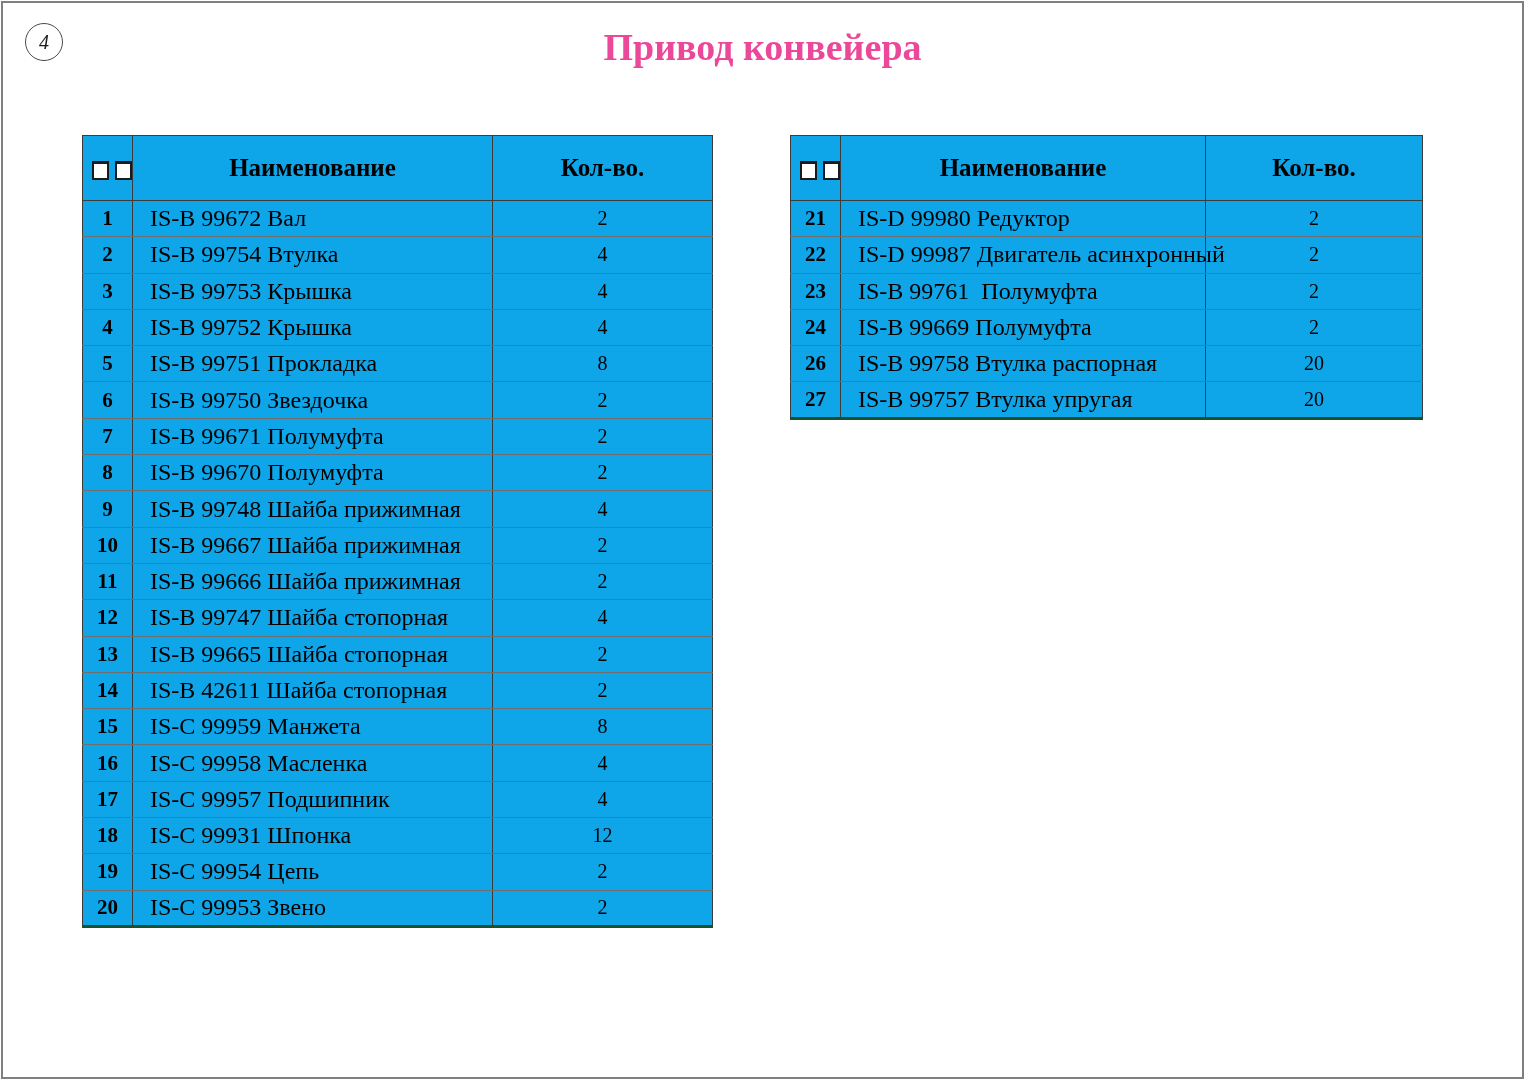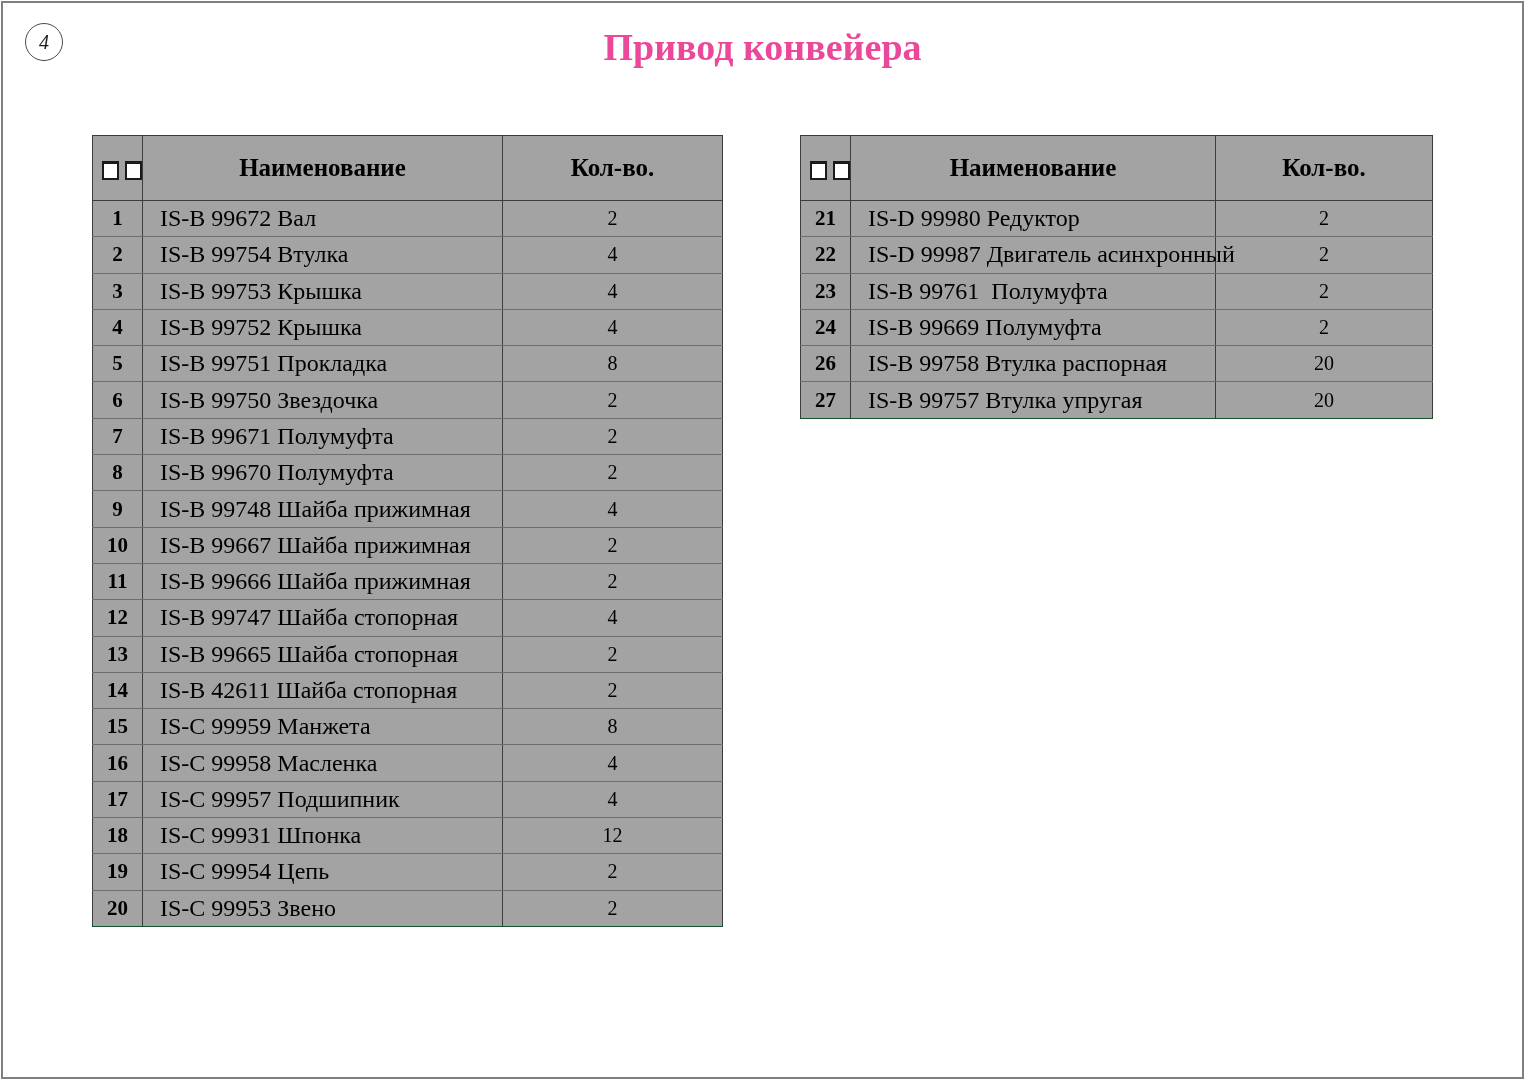--- a/index.html
+++ b/index.html
@@ -43,22 +43,21 @@
     margin: 0;
     text-align: center;
     font-size: 38px;
     font-weight: bold;
     color: #ec4899;
   }
   table.parts-table {
     position: absolute;
     border-collapse: collapse;
     table-layout: fixed;
-    background: #a3a3a3;
-    margin-left: 10px;
+    background: #0ea5e9;
   }
   table.parts-table.left  { left: 82px;  top: 135px; width: 630px; }
   table.parts-table.right { left: 790px; top: 135px; width: 632px; }
 
   .parts-table th, .parts-table td {
     border-left: 1px solid #3c3c3c;
     border-right: 1px solid #3c3c3c;
     border-top: 1px solid #6e6e6e;
     border-bottom: 1px solid #6e6e6e;
     padding: 0;
@@ -67,21 +66,21 @@
   .parts-table thead th {
     border-top: 1px solid #3c3c3c;
     border-bottom: 1px solid #3c3c3c;
     height: 64px;
     font-size: 25px;
     font-weight: bold;
     text-align: center;
     vertical-align: middle;
   }
   .parts-table tbody tr { height: 36.3px; }
-  .parts-table tbody tr:last-child td { border-bottom: 1px solid #14532d; }
+  .parts-table tbody tr:last-child td { border-bottom: 3px solid #14532d; }
 
   .parts-table td.col-num {
     font-weight: bold;
     font-size: 21px;
     text-align: center;
     vertical-align: middle;
   }
   .parts-table td.col-name {
     font-size: 24px;
     text-align: left;

